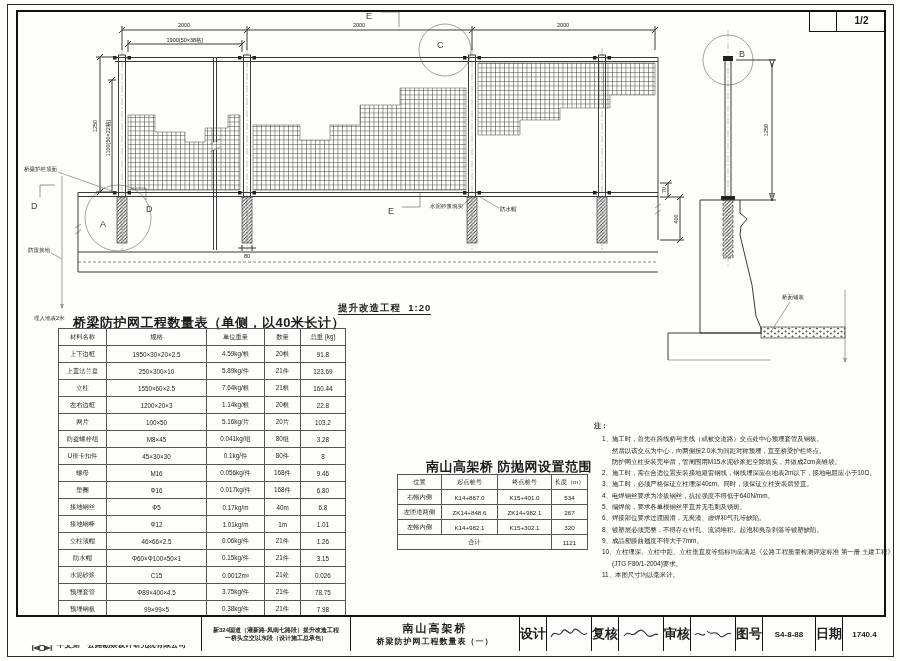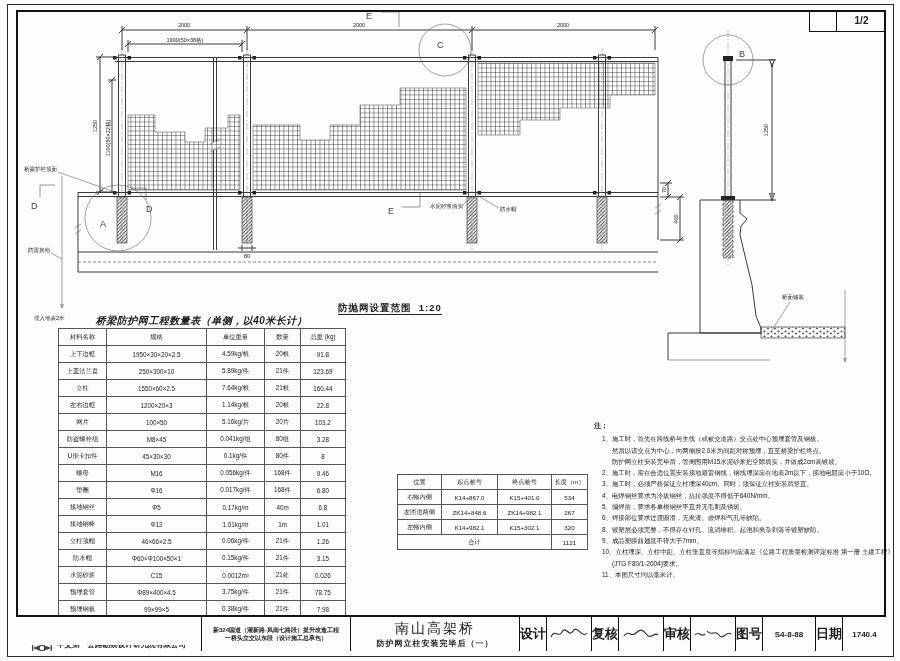--- a/index.html
+++ b/index.html
@@ -24,21 +24,21 @@
   svg.draw .dash{stroke-dasharray:3 2;stroke-width:.6;}
   svg.draw text{stroke:none;fill:#222;font-size:5.5px;font-family:"Liberation Sans",sans-serif;}
   svg.draw text.letter{font-size:9px;fill:#444;}
   svg.draw .fillblk{fill:#222;stroke:none;}
   svg.draw .meshfill{fill:url(#meshP);stroke:#666;stroke-width:.6;}
   svg.draw .hatchfill{fill:url(#hatchP);stroke:#444;stroke-width:.7;}
   svg.draw .stipplefill{fill:url(#stippleP);stroke:#444;stroke-width:.7;}
   
   .dwg-title{font-size:9.5px;font-weight:bold;letter-spacing:1px;border-bottom:1.5px solid #222;
              padding-bottom:1px;white-space:nowrap;}
-  .tbl-title{font-size:10px;font-weight:bold;letter-spacing:.5px;text-align:center;white-space:nowrap;font-style:italic;}
+  .tbl-title{font-size:13px;font-weight:bold;letter-spacing:.5px;text-align:right;white-space:nowrap;}
   
   table.dt{border-collapse:collapse;table-layout:fixed;}
   table.dt td,table.dt th{border:1px solid #555;font-size:6.3px;font-weight:normal;
       text-align:center;vertical-align:middle;padding:0;height:16px;overflow:hidden;white-space:nowrap;}
   table.qty{width:287px;}
   table.range{width:190px;}
   table.range td,table.range th{height:14px;font-size:6.2px;}
   
   .notes{width:302px;font-size:6.4px;line-height:11.3px;white-space:nowrap;}
   .notes .head{font-size:7px;font-weight:bold;margin-bottom:2px;}
@@ -49,21 +49,21 @@
           background:#fdfdfb;}
   .tblock .cell{border-left:1px solid #111;display:flex;flex-direction:column;align-items:center;
                 justify-content:center;overflow:hidden;}
   .tblock .cell:first-child{border-left:none;margin-top:28px;}
   .co{width:185px;flex-direction:row !important;gap:4px;}
   .co .cn{font-size:7.6px;font-weight:bold;white-space:nowrap;}
   .co .en{font-size:5.4px;font-family:"Liberation Serif",serif;white-space:nowrap;}
   .proj{width:148px;}
   .proj div{font-size:6px;font-weight:bold;white-space:nowrap;line-height:8.5px;}
   .dtitle{width:168px;}
-  .dtitle .l1{font-size:14px;font-weight:normal;letter-spacing:2px;}
+  .dtitle .l1{font-size:11px;font-weight:bold;letter-spacing:2px;}
   .dtitle .l2{font-size:8px;font-weight:bold;letter-spacing:1px;white-space:nowrap;}
   .lbl{width:26px;font-size:13px;font-weight:bold;}
   .sig{width:44px;}
   .val{font-size:8px;font-weight:bold;white-space:nowrap;}
   .w52{width:52px;} .grow{flex:1;}
 </style>
 </head>
 <body>
 
 <div class="page">
@@ -278,21 +278,21 @@
       <line class="thin" x1="790" y1="302" x2="772" y2="330"></line>
       <line class="thin" x1="845" y1="290" x2="845" y2="360" marker-end="url(#arr)"></line>
 
       <polyline points="668,360 668,333 761,333"></polyline>
       <line x1="668" y1="360" x2="770" y2="360" class="thin"></line>
     </g>
   </svg>
 
   <div class="abs" style="left:338px;top:297px;">
     <span class="dwg-title">
-      <span>防抛网设置范围</span>
+      <span>提升改造工程</span>
       &nbsp;<span>1:20</span>
     </span>
   </div>
 
   <div class="abs tbl-title" style="left:58px;top:314px;width:287px;">桥梁防护网工程数量表（单侧，以40米长计）</div>
   <table class="abs dt qty" style="left:58px;top:328px;">
     <colgroup>
         <col style="width:48px">
         <col style="width:100px">
         <col style="width:58px">
@@ -417,20 +417,21 @@
         <tr>
           <td>预埋钢板</td>
           <td>99×99×5</td>
           <td>0.38kg/件</td>
           <td>21件</td>
           <td>7.98</td>
         </tr>
       </tbody>
   </table>
 
+  <div class="abs tbl-title" style="left:392px;top:458px;width:200px;">南山高架桥 防抛网设置范围</div>
   <table class="abs dt range" style="left:397px;top:474px;">
     <colgroup>
         <col style="width:44px">
         <col style="width:56px">
         <col style="width:54px">
         <col style="width:36px">
       </colgroup>
     <thead>
       <tr>
         <th>位置</th>
@@ -497,21 +498,21 @@
         <div class="cn">中交第一公路勘察设计研究院有限公司</div>
         <div class="en">CCCC First Highway Consultants Co.,Ltd.</div>
       </div>
     </div>
     <div class="cell proj">
       <div>新324国道（灌新路-凤南七路段）提升改造工程</div>
       <div>一桥头立交以东段（设计施工总承包）</div>
     </div>
     <div class="cell dtitle">
       <div class="l1">南山高架桥</div>
-      <div class="l2">防护网立柱安装完毕后（一）</div>
+      <div class="l2">桥梁防护网工程数量表（一）</div>
     </div>
     <div class="cell lbl">设计</div>
     <div class="cell sig">
       <svg width="40" height="16" viewBox="0 0 40 16">
         <path d="M2 11 C6 2 9 13 13 6 S20 12 24 5 S33 13 38 7" fill="none" stroke="#2e2e3a" stroke-width="1.1"></path>
       </svg>
     </div>
     <div class="cell lbl">复核</div>
     <div class="cell sig">
       <svg width="40" height="16" viewBox="0 0 40 16">

